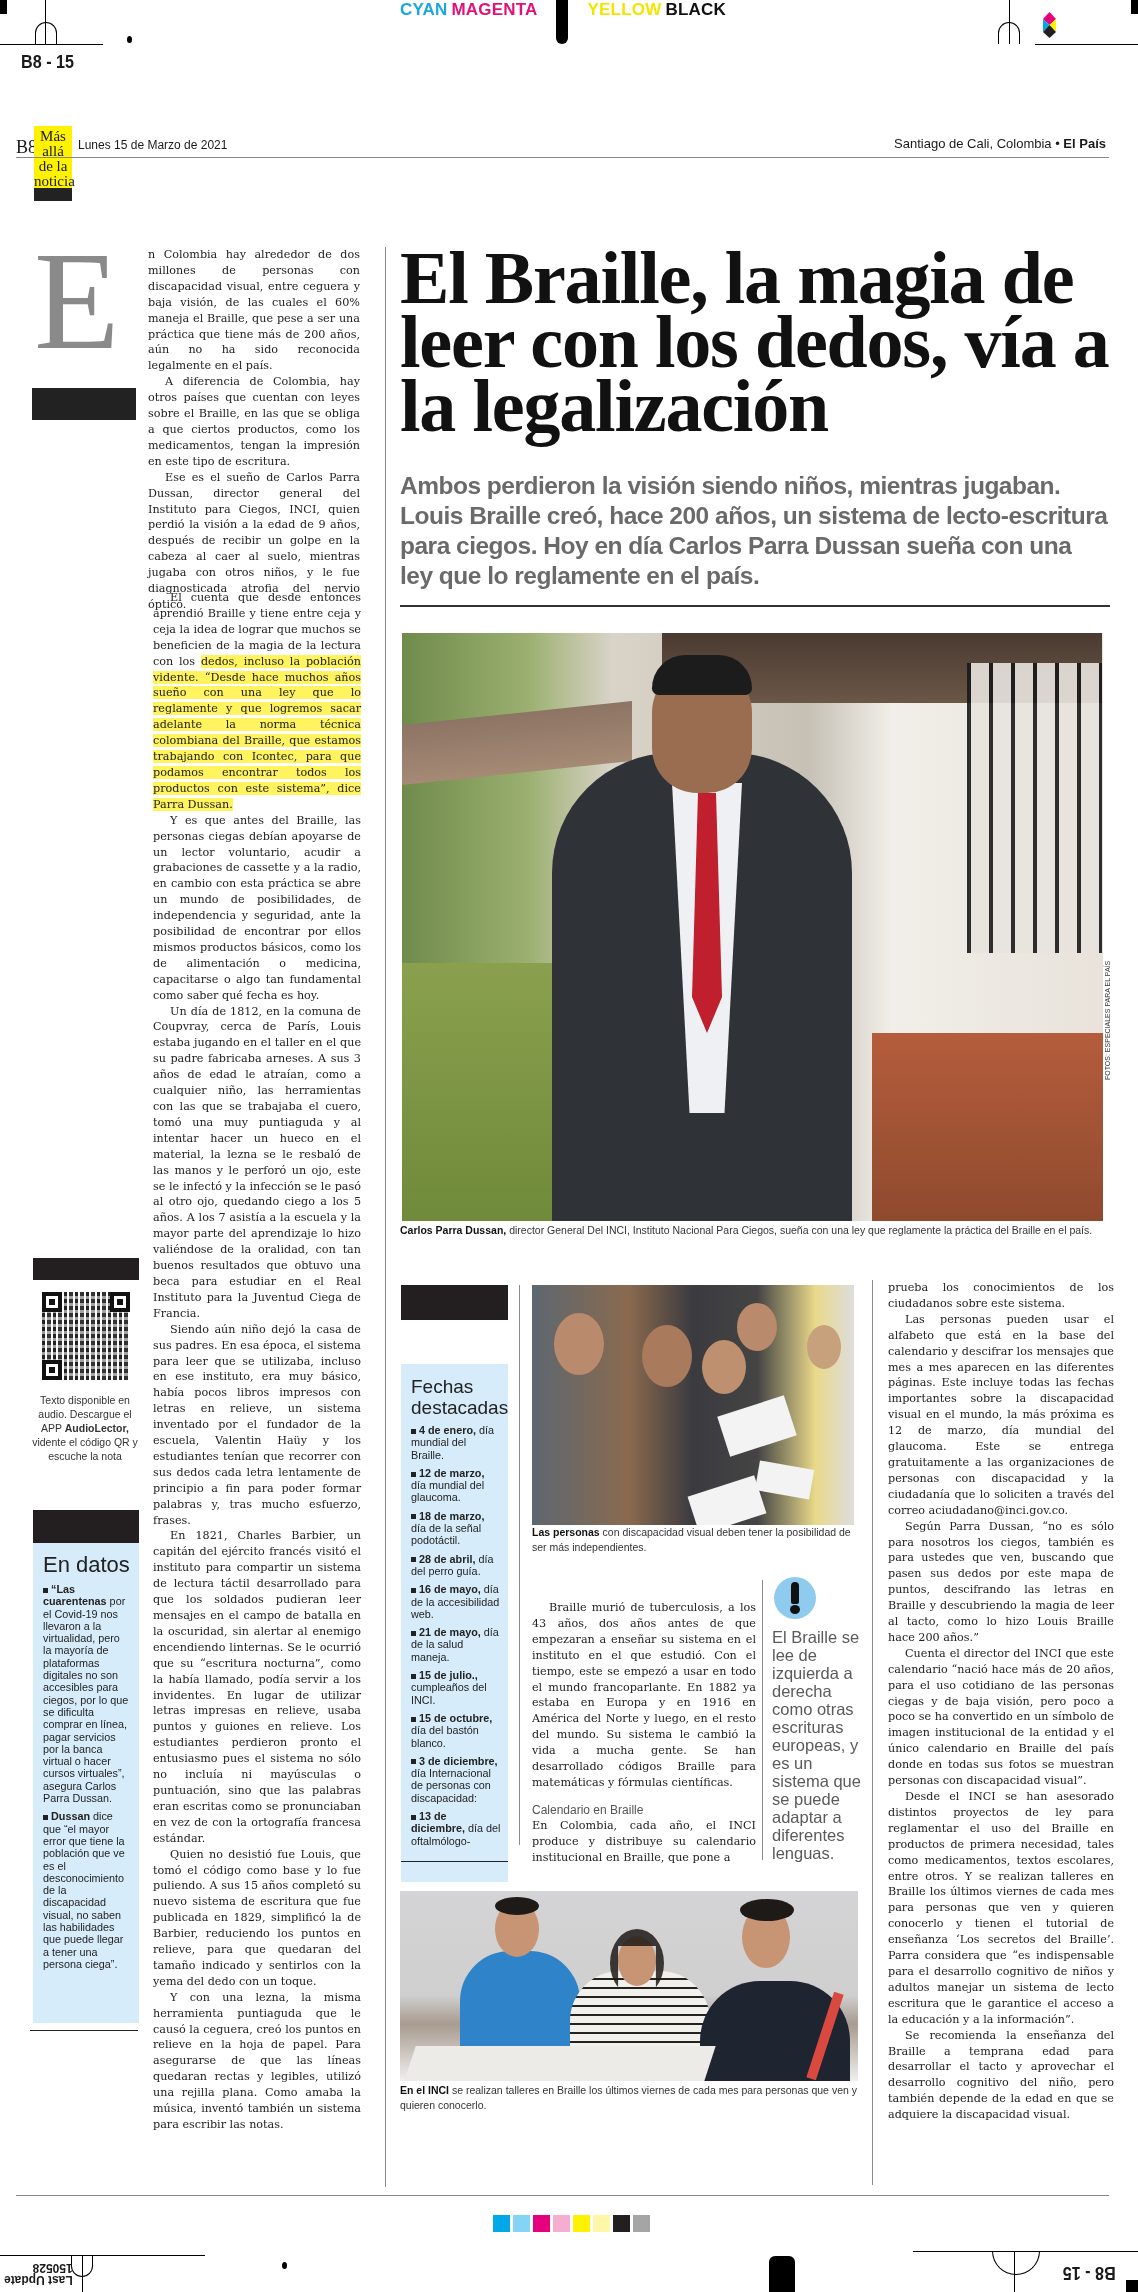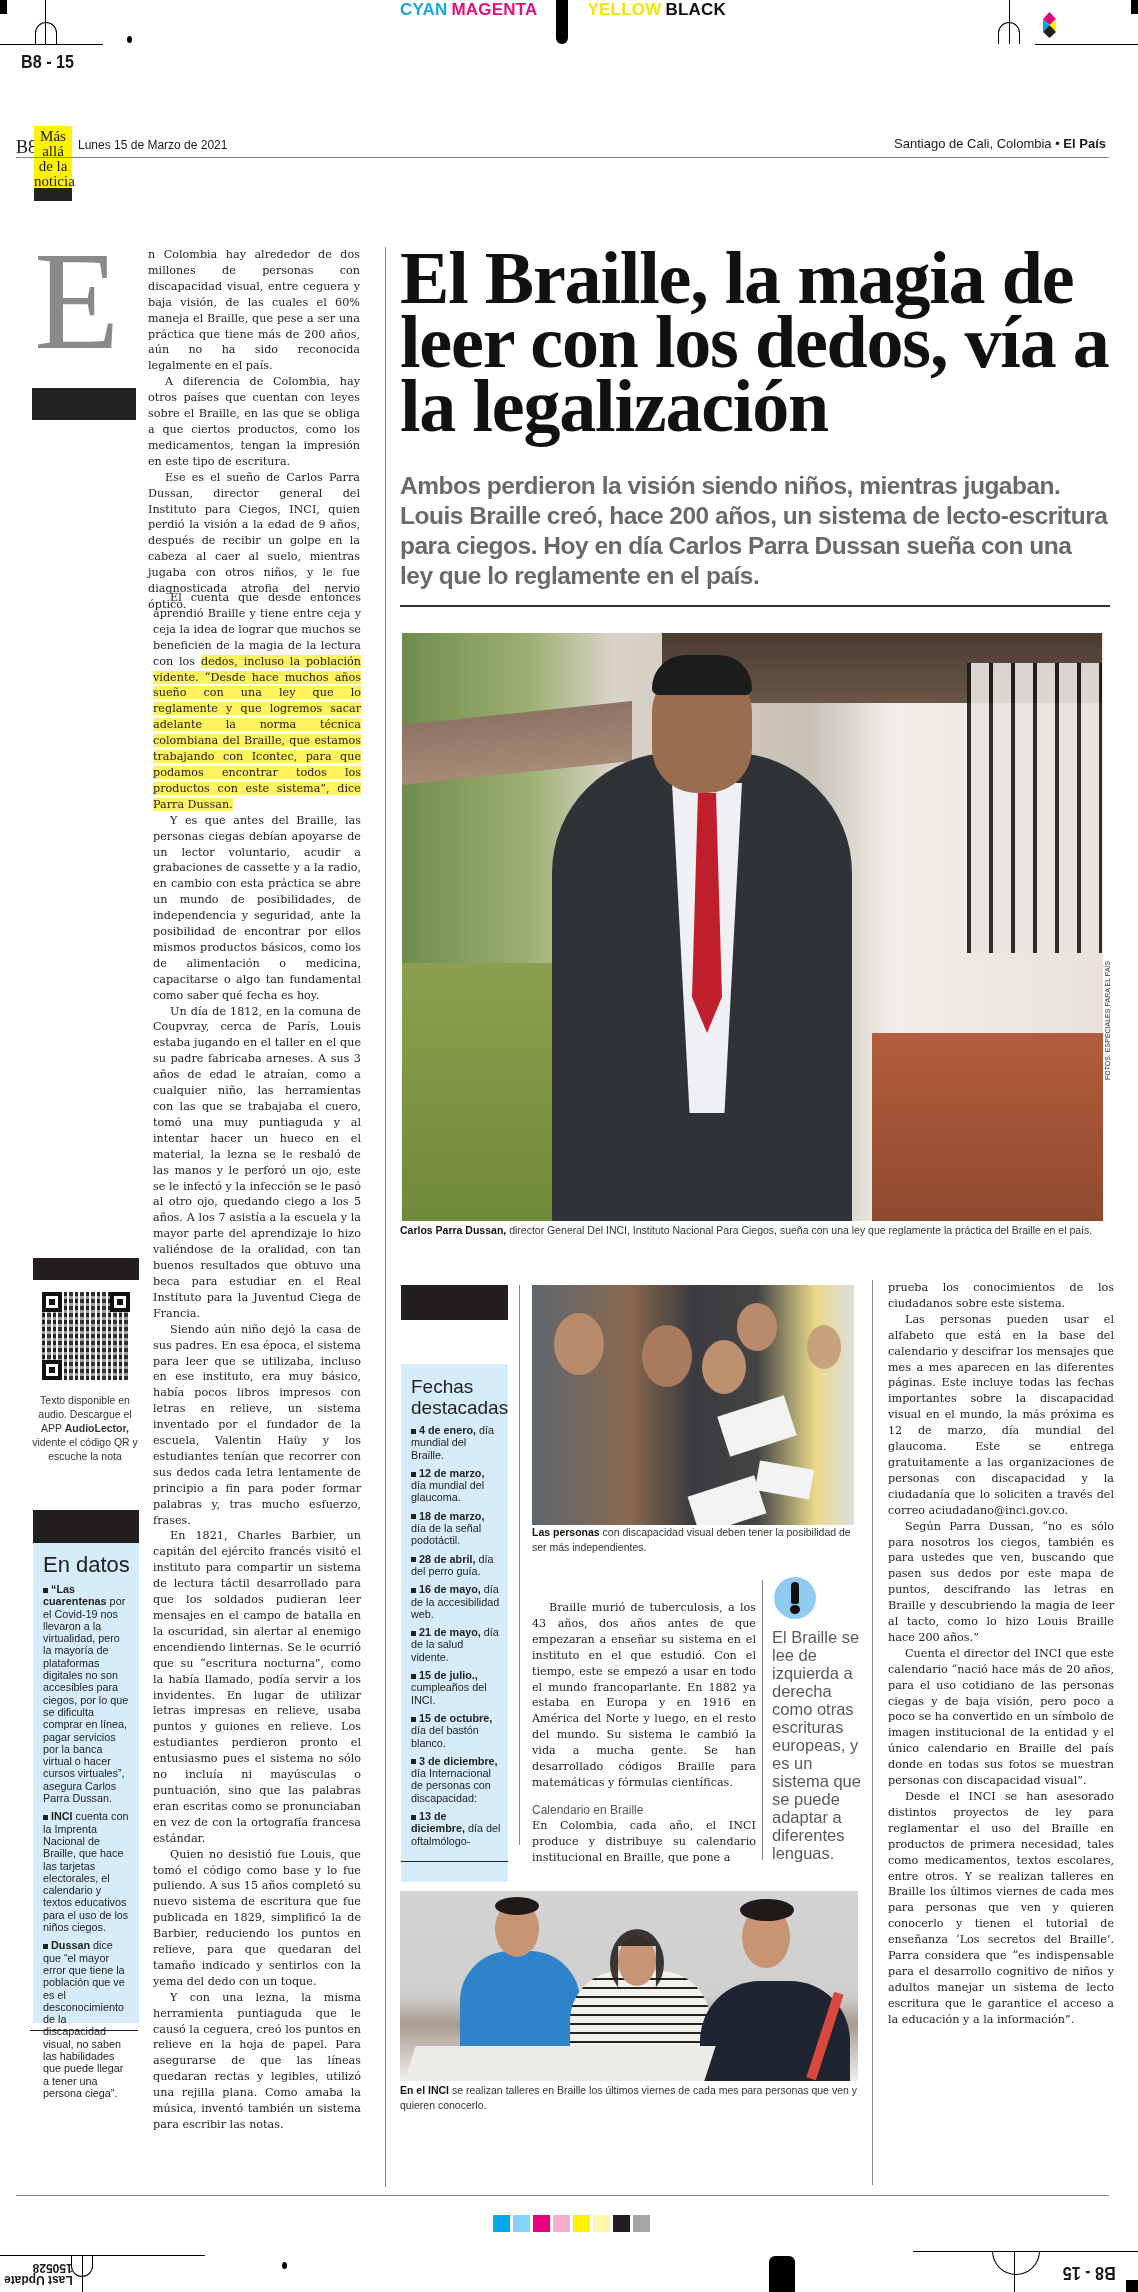--- a/index.html
+++ b/index.html
@@ -180,21 +180,20 @@
   <div class="qr-eye" style="left:0;top:0;"></div>
   <div class="qr-eye" style="right:0;top:0;"></div>
   <div class="qr-eye" style="left:0;bottom:0;"></div>
 </div>
 <div class="qr-note"><span>Texto disponible en audio. Descargue el APP </span><b>AudioLector,</b><span> vidente el código QR y escuche la nota</span></div>
 
 <div class="sb-dark" style="top:1510px;left:33px;width:106px;height:33px;"></div>
 <div class="sb-box sb-datos">
   <div class="sb-title">En datos</div>
   <div class="sb-item"><span class="bullet"></span><b>“Las cuarentenas</b><span> por el Covid-19 nos llevaron a la virtualidad, pero la mayoría de plataformas digitales no son accesibles para ciegos, por lo que se dificulta comprar en línea, pagar servicios por la banca virtual o hacer cursos virtuales”, asegura Carlos Parra Dussan.</span></div>
-  <div class="sb-item"><span class="bullet"></span><b>INCI</b><span> cuenta con la Imprenta Nacional de Braille, que hace las tarjetas electorales, el calendario y textos educativos para el uso de los niños ciegos.</span></div>
   <div class="sb-item"><span class="bullet"></span><b>Dussan</b><span> dice que “el mayor error que tiene la población que ve es el desconocimiento de la discapacidad visual, no saben las habilidades que puede llegar a tener una persona ciega”.</span></div>
 </div>
 <div class="sb-bottom-rule" style="top:2030px;left:30px;width:108px;"></div>
 
 <h1 class="headline">El Braille, la magia de leer con los dedos, vía a la legalización</h1>
 <div class="deck">Ambos perdieron la visión siendo niños, mientras jugaban. Louis Braille creó, hace 200 años, un sistema de lecto-escritura para ciegos. Hoy en día Carlos Parra Dussan sueña con una ley que lo reglamente en el país.</div>
 <div class="deck-rule"></div>
 
 <div class="photo photo-main">
   <div class="ph-beam"></div>
@@ -212,21 +211,21 @@
 <div class="caption cap-main"><b>Carlos Parra Dussan,</b><span> director General Del INCI, Instituto Nacional Para Ciegos, sueña con una ley que reglamente la práctica del Braille en el país.</span></div>
 
 <div class="sb-dark" style="top:1285px;left:401px;width:107px;height:35px;"></div>
 <div class="sb-box sb-fechas">
   <div class="sb-title" style="font-size:19px;line-height:21px;">Fechas destacadas</div>
   <div class="sb-item"><span class="bullet"></span><b>4 de enero,</b><span> día mundial del Braille.</span></div>
   <div class="sb-item"><span class="bullet"></span><b>12 de marzo,</b><span> día mundial del glaucoma.</span></div>
   <div class="sb-item"><span class="bullet"></span><b>18 de marzo,</b><span> día de la señal podotáctil.</span></div>
   <div class="sb-item"><span class="bullet"></span><b>28 de abril,</b><span> día del perro guía.</span></div>
   <div class="sb-item"><span class="bullet"></span><b>16 de mayo,</b><span> día de la accesibilidad web.</span></div>
-  <div class="sb-item"><span class="bullet"></span><b>21 de mayo,</b><span> día de la salud vidente.</span></div>
+  <div class="sb-item"><span class="bullet"></span><b>21 de mayo,</b><span> día de la salud maneja.</span></div>
   <div class="sb-item"><span class="bullet"></span><b>15 de julio.,</b><span> cumpleaños del INCI.</span></div>
   <div class="sb-item"><span class="bullet"></span><b>15 de octubre,</b><span> día del bastón blanco.</span></div>
   <div class="sb-item"><span class="bullet"></span><b>3 de diciembre,</b><span> día Internacional de personas con discapacidad:</span></div>
   <div class="sb-item"><span class="bullet"></span><b>13 de diciembre,</b><span> día del oftalmólogo-</span></div>
 </div>
 <div class="sb-bottom-rule" style="top:1861px;left:401px;width:107px;"></div>
 <div class="vrule" style="top:1285px;left:519px;height:560px;"></div>
 
 <div class="photo photo-group">
   <div class="pg-face" style="left:22px;top:28px;width:50px;height:62px;"></div>
@@ -254,20 +253,21 @@
 <div class="pull-quote">El Braille se lee de izquierda a derecha como otras escrituras europeas, y es un sistema que se puede adaptar a diferentes lenguas.</div>
 
 <div class="vrule" style="top:1280px;left:872px;height:905px;"></div>
 
 <div class="col col-right">
   <p class="noind">prueba los conocimientos de los ciudadanos sobre este sistema.</p>
   <p>Las personas pueden usar el alfabeto que está en la base del calendario y descifrar los mensajes que mes a mes aparecen en las diferentes páginas. Este incluye todas las fechas importantes sobre la discapacidad visual en el mundo, la más próxima es 12 de marzo, día mundial del glaucoma. Este se entrega gratuitamente a las organizaciones de personas con discapacidad y la ciudadanía que lo soliciten a través del correo aciudadano@inci.gov.co.</p>
   <p>Según Parra Dussan, “no es sólo para nosotros los ciegos, también es para ustedes que ven, buscando que pasen sus dedos por este mapa de puntos, descifrando las letras en Braille y descubriendo la magia de leer al tacto, como lo hizo Louis Braille hace 200 años.”</p>
   <p>Cuenta el director del INCI que este calendario “nació hace más de 20 años, para el uso cotidiano de las personas ciegas y de baja visión, pero poco a poco se ha convertido en un símbolo de imagen institucional de la entidad y el único calendario en Braille del país donde en todas sus fotos se muestran personas con discapacidad visual”.</p>
   <p>Desde el INCI se han asesorado distintos proyectos de ley para reglamentar el uso del Braille en productos de primera necesidad, tales como medicamentos, textos escolares, entre otros. Y se realizan talleres en Braille los últimos viernes de cada mes para personas que ven y quieren conocerlo y tienen el tutorial de enseñanza ‘Los secretos del Braille’. Parra considera que “es indispensable para el desarrollo cognitivo de niños y adultos manejar un sistema de lecto escritura que le garantice el acceso a la educación y a la información”.</p>
+  <p>Se recomienda la enseñanza del Braille a temprana edad para desarrollar el tacto y aprovechar el desarrollo cognitivo del niño, pero también depende de la edad en que se adquiere la discapacidad visual.</p>
 </div>
 
 <div class="photo photo-workshop">
   <div class="pw-p1"></div>
   <div class="pw-p2"></div>
   <div class="pw-p3"></div>
   <div class="pw-stripe"></div>
   <div class="pw-h" style="left:95px;top:10px;width:44px;height:56px;"></div>
   <div class="pw-hair" style="left:95px;top:6px;width:44px;height:18px;"></div>
   <div class="pw-h" style="left:218px;top:45px;width:38px;height:50px;"></div>

